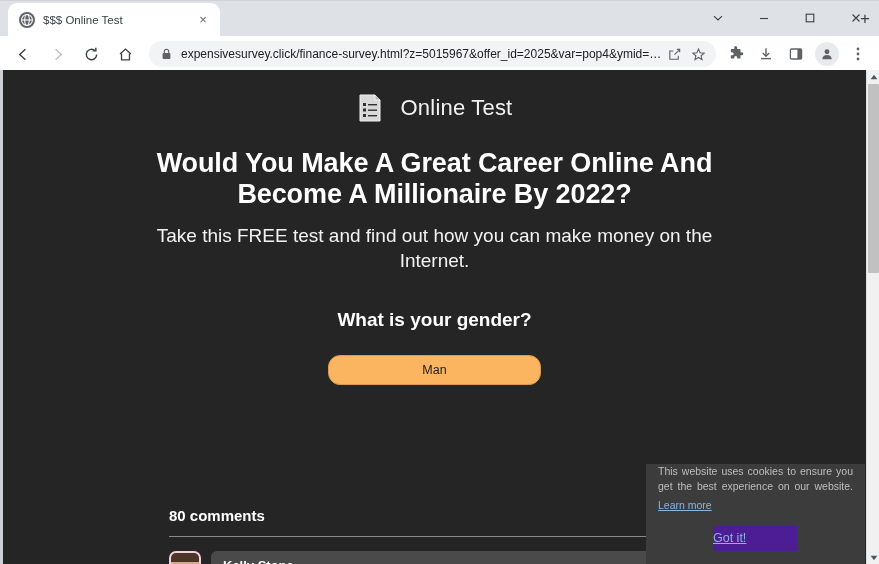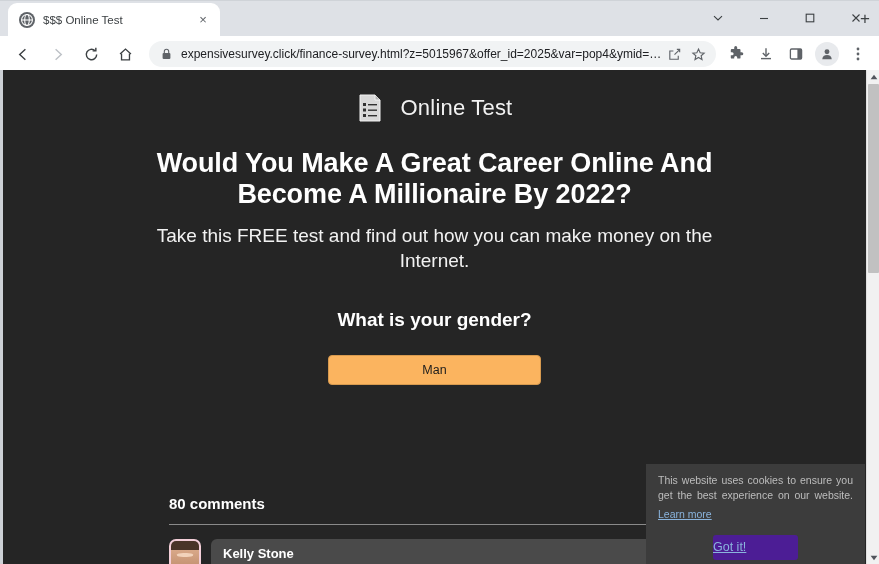--- a/index.html
+++ b/index.html
@@ -118,32 +118,33 @@
   }
   .question {
     text-align: center; font-size: 19px; font-weight: bold;
     margin-top: 36px; color: #ffffff;
   }
   .answers {
     display: flex; justify-content: center; gap: 15px; margin-top: 24px;
   }
   .answer-btn {
     width: 213px; height: 30px; background: #fbb45f; border: 1px solid #d79a4f;
-    border-radius: 4px; color: #1d1d1d; font-size: 12.5px;
+    border-radius: 12px; color: #1d1d1d; font-size: 12.5px;
     display: flex; align-items: center; justify-content: center;
     font-family: "Liberation Sans", sans-serif; cursor: pointer;
   }
 
   
   .comments {
     position: absolute; left: 166px; right: 126px; top: 425px;
   }
   .comments-head {
     display: flex; align-items: baseline; justify-content: space-between;
     padding-bottom: 12px;
+    margin-top: 12px;
   }
   .comments-count { font-size: 15px; font-weight: bold; color: #ffffff; }
   .comments-sort { font-size: 13px; color: #e6e6e6; }
   .comments-divider { height: 1px; background: #8a8a8a; }
   .comment-row { display: flex; gap: 10px; margin-top: 14px; }
   .comment-avatar {
     width: 32px; height: 32px; border-radius: 7px; flex: 0 0 auto;
     background: #f3cfd8; padding: 2px; overflow: hidden;
   }
   .comment-avatar-img {
@@ -157,21 +158,21 @@
   }
   .comment-bubble {
     flex: 1 1 auto; background: #4a4a4a; border-radius: 6px 6px 0 0;
     padding: 7px 12px 0; min-height: 26px;
   }
   .comment-author { font-size: 13px; font-weight: bold; color: #ffffff; }
 
   
   .cookie-banner {
     position: absolute; left: 643px; top: 394px; width: 219px; height: 100px;
-    background: #3c3c3c; padding: 9px 12px 0 12px; z-index: 5;
+    background: #3c3c3c; padding: 0 12px 0 12px; z-index: 5;
   }
   .cookie-text {
     font-size: 10.5px; line-height: 1.46; color: #bdbdbd;
     text-align: justify; text-align-last: justify;
   }
   .cookie-link {
     font-size: 10.5px; color: #8ab4dd; text-decoration: underline;
     display: inline-block; margin-top: 1px; text-align: left; cursor: pointer;
   }
   .cookie-ok {

